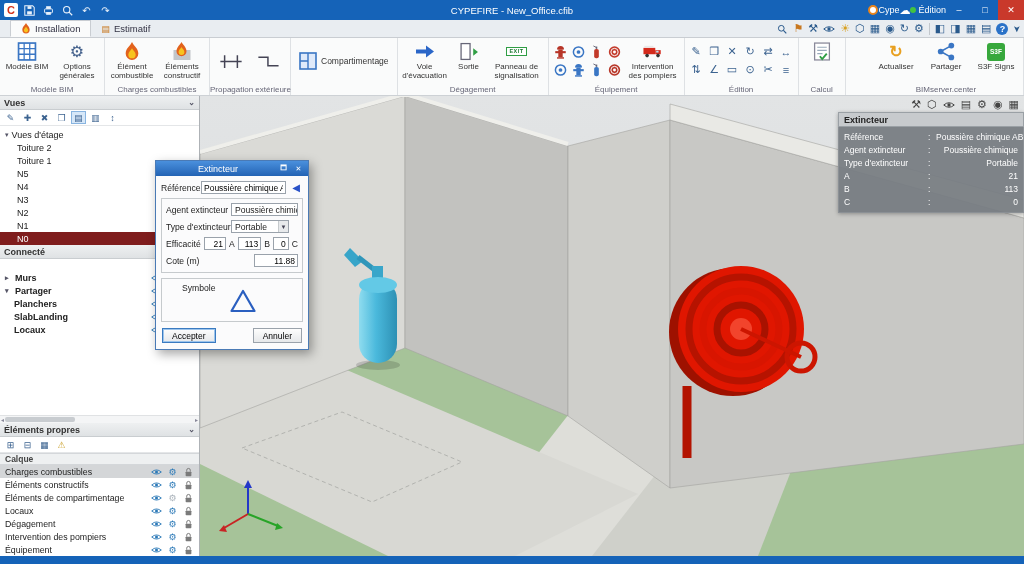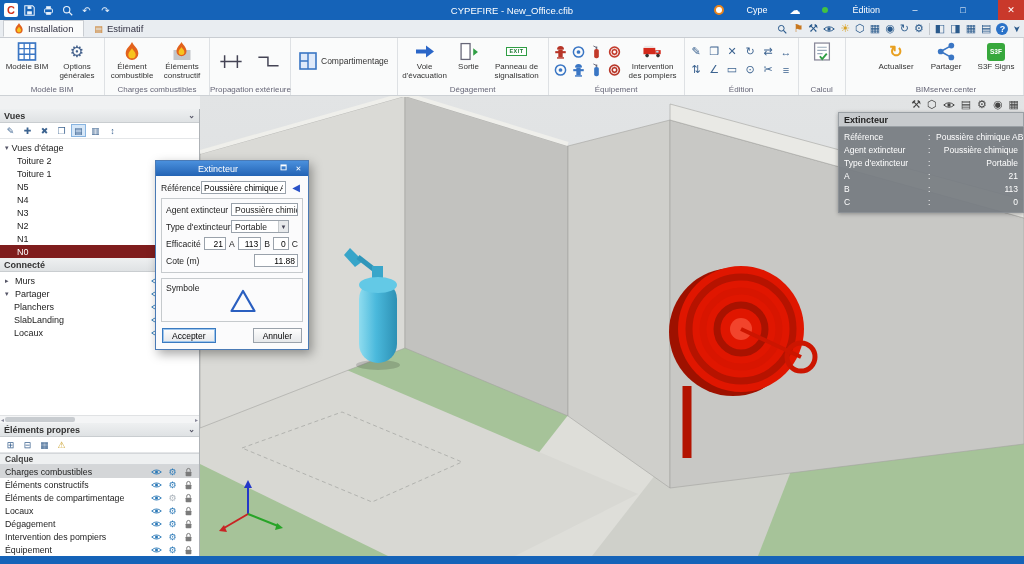--- a/index.html
+++ b/index.html
@@ -8,29 +8,29 @@
        font-family:"Liberation Sans",sans-serif;font-size:10px;color:#222;user-select:none;}
   svg.ic{display:block;}
 
   
   .titlebar{position:absolute;top:0;left:0;right:0;height:20px;background:#1563b8;display:flex;align-items:center;color:#fff;}
   .tb-left{display:flex;align-items:center;gap:4px;padding-left:4px;z-index:2;}
   .applogo{width:14px;height:14px;background:#fff;border-radius:2px;color:#d43018;font-weight:bold;font-size:11px;display:flex;align-items:center;justify-content:center;}
   .qicon{width:15px;height:13px;display:flex;align-items:center;justify-content:center;color:#eaf2fb;font-size:10px;}
   .qicon svg{width:11px;height:11px;}
   .tb-title{position:absolute;left:0;right:0;text-align:center;font-size:9.5px;pointer-events:none;}
-  .tb-right{margin-left:auto;display:flex;align-items:center;gap:22px;z-index:2;font-size:9px;}
+  .tb-right{margin-left:auto;display:flex;align-items:center;gap:0;z-index:2;font-size:9px;}
   .branddot{width:10px;height:10px;border-radius:50%;background:#fff;border:2.5px solid #e8841c;}
   .statusdot{width:6px;height:6px;border-radius:50%;background:#42c242;margin-right:2px;}
   .cloud{font-size:11px;}
   .winbtn{width:26px;height:20px;display:flex;align-items:center;justify-content:center;font-size:9px;color:#fff;}
   .winbtn.close{background:#c9392b;}
 
   
-  .tabrow{position:absolute;top:20px;left:0;right:0;height:18px;background:#e9edf1;border-bottom:1px solid #c9cdd2;display:flex;align-items:flex-end;padding-left:3px;}
+  .tabrow{position:absolute;top:20px;left:0;right:0;height:18px;background:#e9edf1;border-bottom:1px solid #c9cdd2;display:flex;align-items:flex-end;padding-left:10px;}
   .tab{height:17px;padding:0 10px;display:flex;align-items:center;gap:4px;font-size:9.5px;color:#334;}
   .tab.active{background:#fafbfb;border:1px solid #c9cdd2;border-bottom:1px solid #fafbfb;}
   .tab .ticon{font-size:9px;}
   .tab .ticon svg{width:10px;height:11px;}
   .tabicons{position:absolute;right:3px;top:2px;display:flex;gap:5px;align-items:center;color:#2a5a8c;font-size:11px;}
   .tabicons .sep{width:1px;height:12px;background:#c2c7cc;}
   .helpcirc{width:12px;height:12px;border-radius:50%;background:#2a72c8;color:#fff;font-size:9px;font-weight:bold;display:flex;align-items:center;justify-content:center;}
   .pinrot{display:inline-block;transform:rotate(90deg);font-size:9px;}
   .tabicons svg{width:12px;height:10px;}
 
@@ -49,32 +49,32 @@
   .mini svg{width:13px;height:14px;}
   .editgrid{display:grid;grid-template-columns:repeat(6,17px);grid-auto-rows:17px;gap:1px;margin-top:4px;color:#3c6390;font-size:11px;}
   .egi{display:flex;align-items:center;justify-content:center;}
   .propbtn{width:36px;height:38px;margin-top:3px;display:flex;align-items:center;justify-content:center;border:1px solid transparent;}
   .propbtn svg{width:24px;height:17px;color:#445;}
   .exitbadge{border:1px solid #2f9e44;color:#1c7a32;font-size:5.5px;font-weight:bold;padding:1px 2px;background:#fff;letter-spacing:.5px;}
   .s3fbadge{width:18px;height:18px;background:#37a83c;border-radius:3px;color:#fff;font-size:6.5px;font-weight:bold;display:flex;align-items:center;justify-content:center;}
   .bimgrp{margin-left:auto;}
 
   
-  .sidepanel{position:absolute;top:96px;left:0;width:200px;bottom:8px;background:#fff;border-right:1px solid #aeb2b6;display:flex;flex-direction:column;overflow:hidden;margin-top:13px;}
+  .sidepanel{position:absolute;top:96px;left:0;width:200px;bottom:8px;background:#fff;border-right:1px solid #aeb2b6;display:flex;flex-direction:column;overflow:hidden;}
   .phead{flex:0 0 14px;background:linear-gradient(#eef0f1,#dfe2e4);border-bottom:1px solid #c9cdd0;display:flex;align-items:center;padding:0 4px;font-weight:bold;font-size:9px;color:#333;}
   .phead .chev{margin-left:auto;font-size:8px;color:#556;}
   .ptoolbar{flex:0 0 16px;display:flex;align-items:center;gap:2px;padding:0 3px;border-bottom:1px solid #e4e6e8;}
   .ptool{width:15px;height:13px;display:flex;align-items:center;justify-content:center;font-size:9px;color:#3c6390;}
   .ptool.active{background:#d6e7f8;border:1px solid #88b4e0;}
   .tree{flex:0 0 117px;font-size:9px;color:#222;padding-top:2px;}
   .trow{height:13px;display:flex;align-items:center;padding-left:5px;gap:3px;}
   .trow .arr{font-size:7px;color:#556;}
   .trow.child{padding-left:17px;}
   .trow.sel{background:#7f1d1d;color:#fff;}
-  .etree{flex:1 1 auto;font-size:9px;padding-top:2px;overflow:hidden;}
+  .etree{flex:1 1 auto;font-size:9px;padding-top:12px;overflow:hidden;font-weight:bold;}
   .erow{height:13px;display:flex;align-items:center;padding:0 4px 0 5px;gap:3px;}
   .erow .arr{font-size:7px;color:#556;width:7px;}
   .erow.lvl2{padding-left:14px;}
   .spacer{flex:1;}
   .rowicons{display:flex;gap:3px;align-items:center;}
   .ric{width:13px;height:11px;color:#2d7ab8;display:flex;align-items:center;justify-content:center;font-size:9px;}
   .ric svg{width:11px;height:10px;}
   .ric.lock{color:#7a7a7a;}
   .hscroll{flex:0 0 8px;border-top:1px solid #e0e2e4;background:#f4f5f6;display:flex;align-items:center;padding:0 1px;gap:1px;}
   .hthumb{height:5px;width:70px;background:#c8ccd0;border-radius:2px;}
@@ -107,21 +107,21 @@
   .flabel{color:#222;white-space:nowrap;}
   input.txt{height:13px;border:1px solid #9aa2ab;font-size:8.5px;padding:0 2px;font-family:inherit;background:#fff;min-width:0;}
   input.grow{flex:1;}
   input.num{text-align:right;}
   .backbtn{width:14px;height:13px;color:#2a52c8;font-size:10px;display:flex;align-items:center;justify-content:center;}
   .gbox{border:1px solid #c6cacd;padding:4px 4px 1px;margin-bottom:5px;}
   .selectbox{height:13px;border:1px solid #9aa2ab;background:#fff;display:flex;align-items:center;padding-left:3px;flex:1;min-width:0;white-space:nowrap;overflow:hidden;}
   .selectbox.narrow{flex:0 0 58px;}
   .selectbox .chevbox{margin-left:auto;width:10px;align-self:stretch;background:#e8eaec;border-left:1px solid #c6cacd;display:flex;align-items:center;justify-content:center;font-size:6px;color:#445;}
   .symbox{border:1px solid #c6cacd;height:44px;position:relative;margin-bottom:6px;}
-  .symbox .lbl{position:absolute;left:4px;top:4px;}
+  .symbox .lbl{position:absolute;left:20px;top:4px;}
   .symtri{position:absolute;left:58%;top:52%;transform:translate(-50%,-50%);}
   .symtri svg{width:26px;height:24px;}
   .dlg-foot{display:flex;justify-content:space-between;padding:0 1px 1px;}
   .btn{height:15px;background:linear-gradient(#fdfdfd,#e6e8ea);border:1px solid #9aa2ab;font-size:8.5px;padding:0 9px;font-family:inherit;display:flex;align-items:center;}
   .btn.primary{border:1px solid #3a7ac0;box-shadow:0 0 0 1px #9cc4ec inset;}
 </style>
 </head>
 <body>
 
 <svg width="0" height="0" style="position:absolute">

